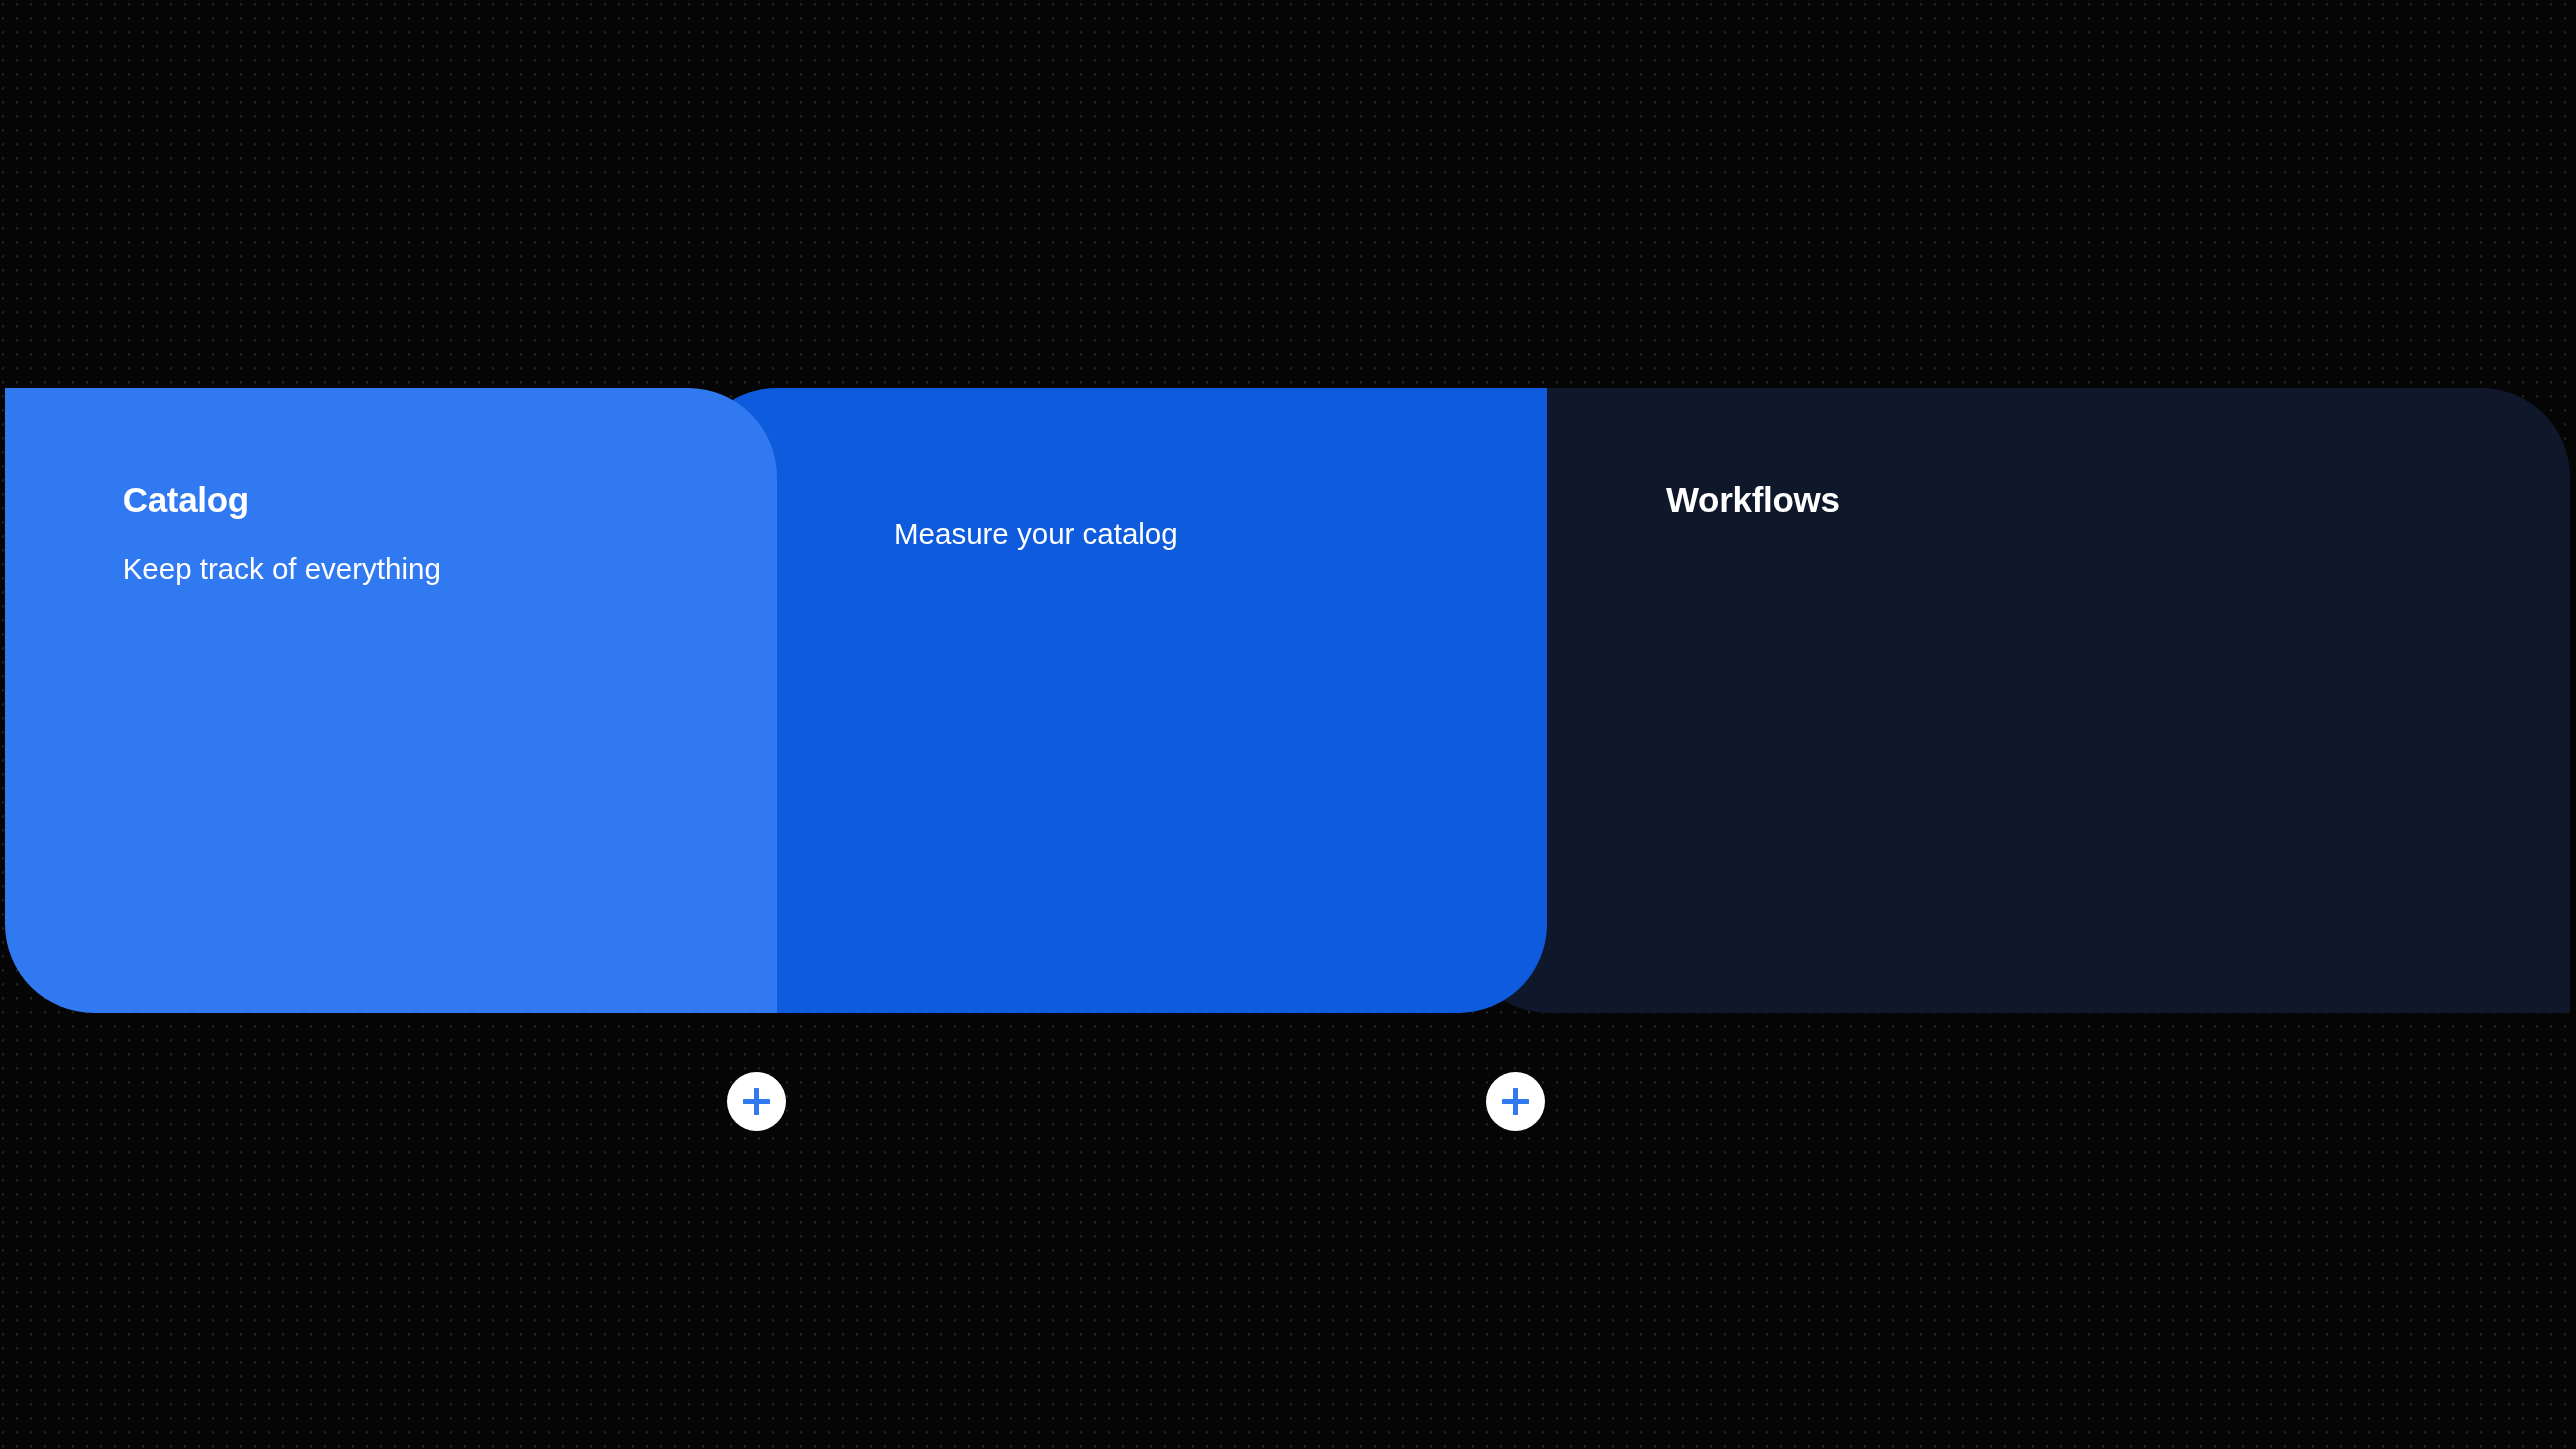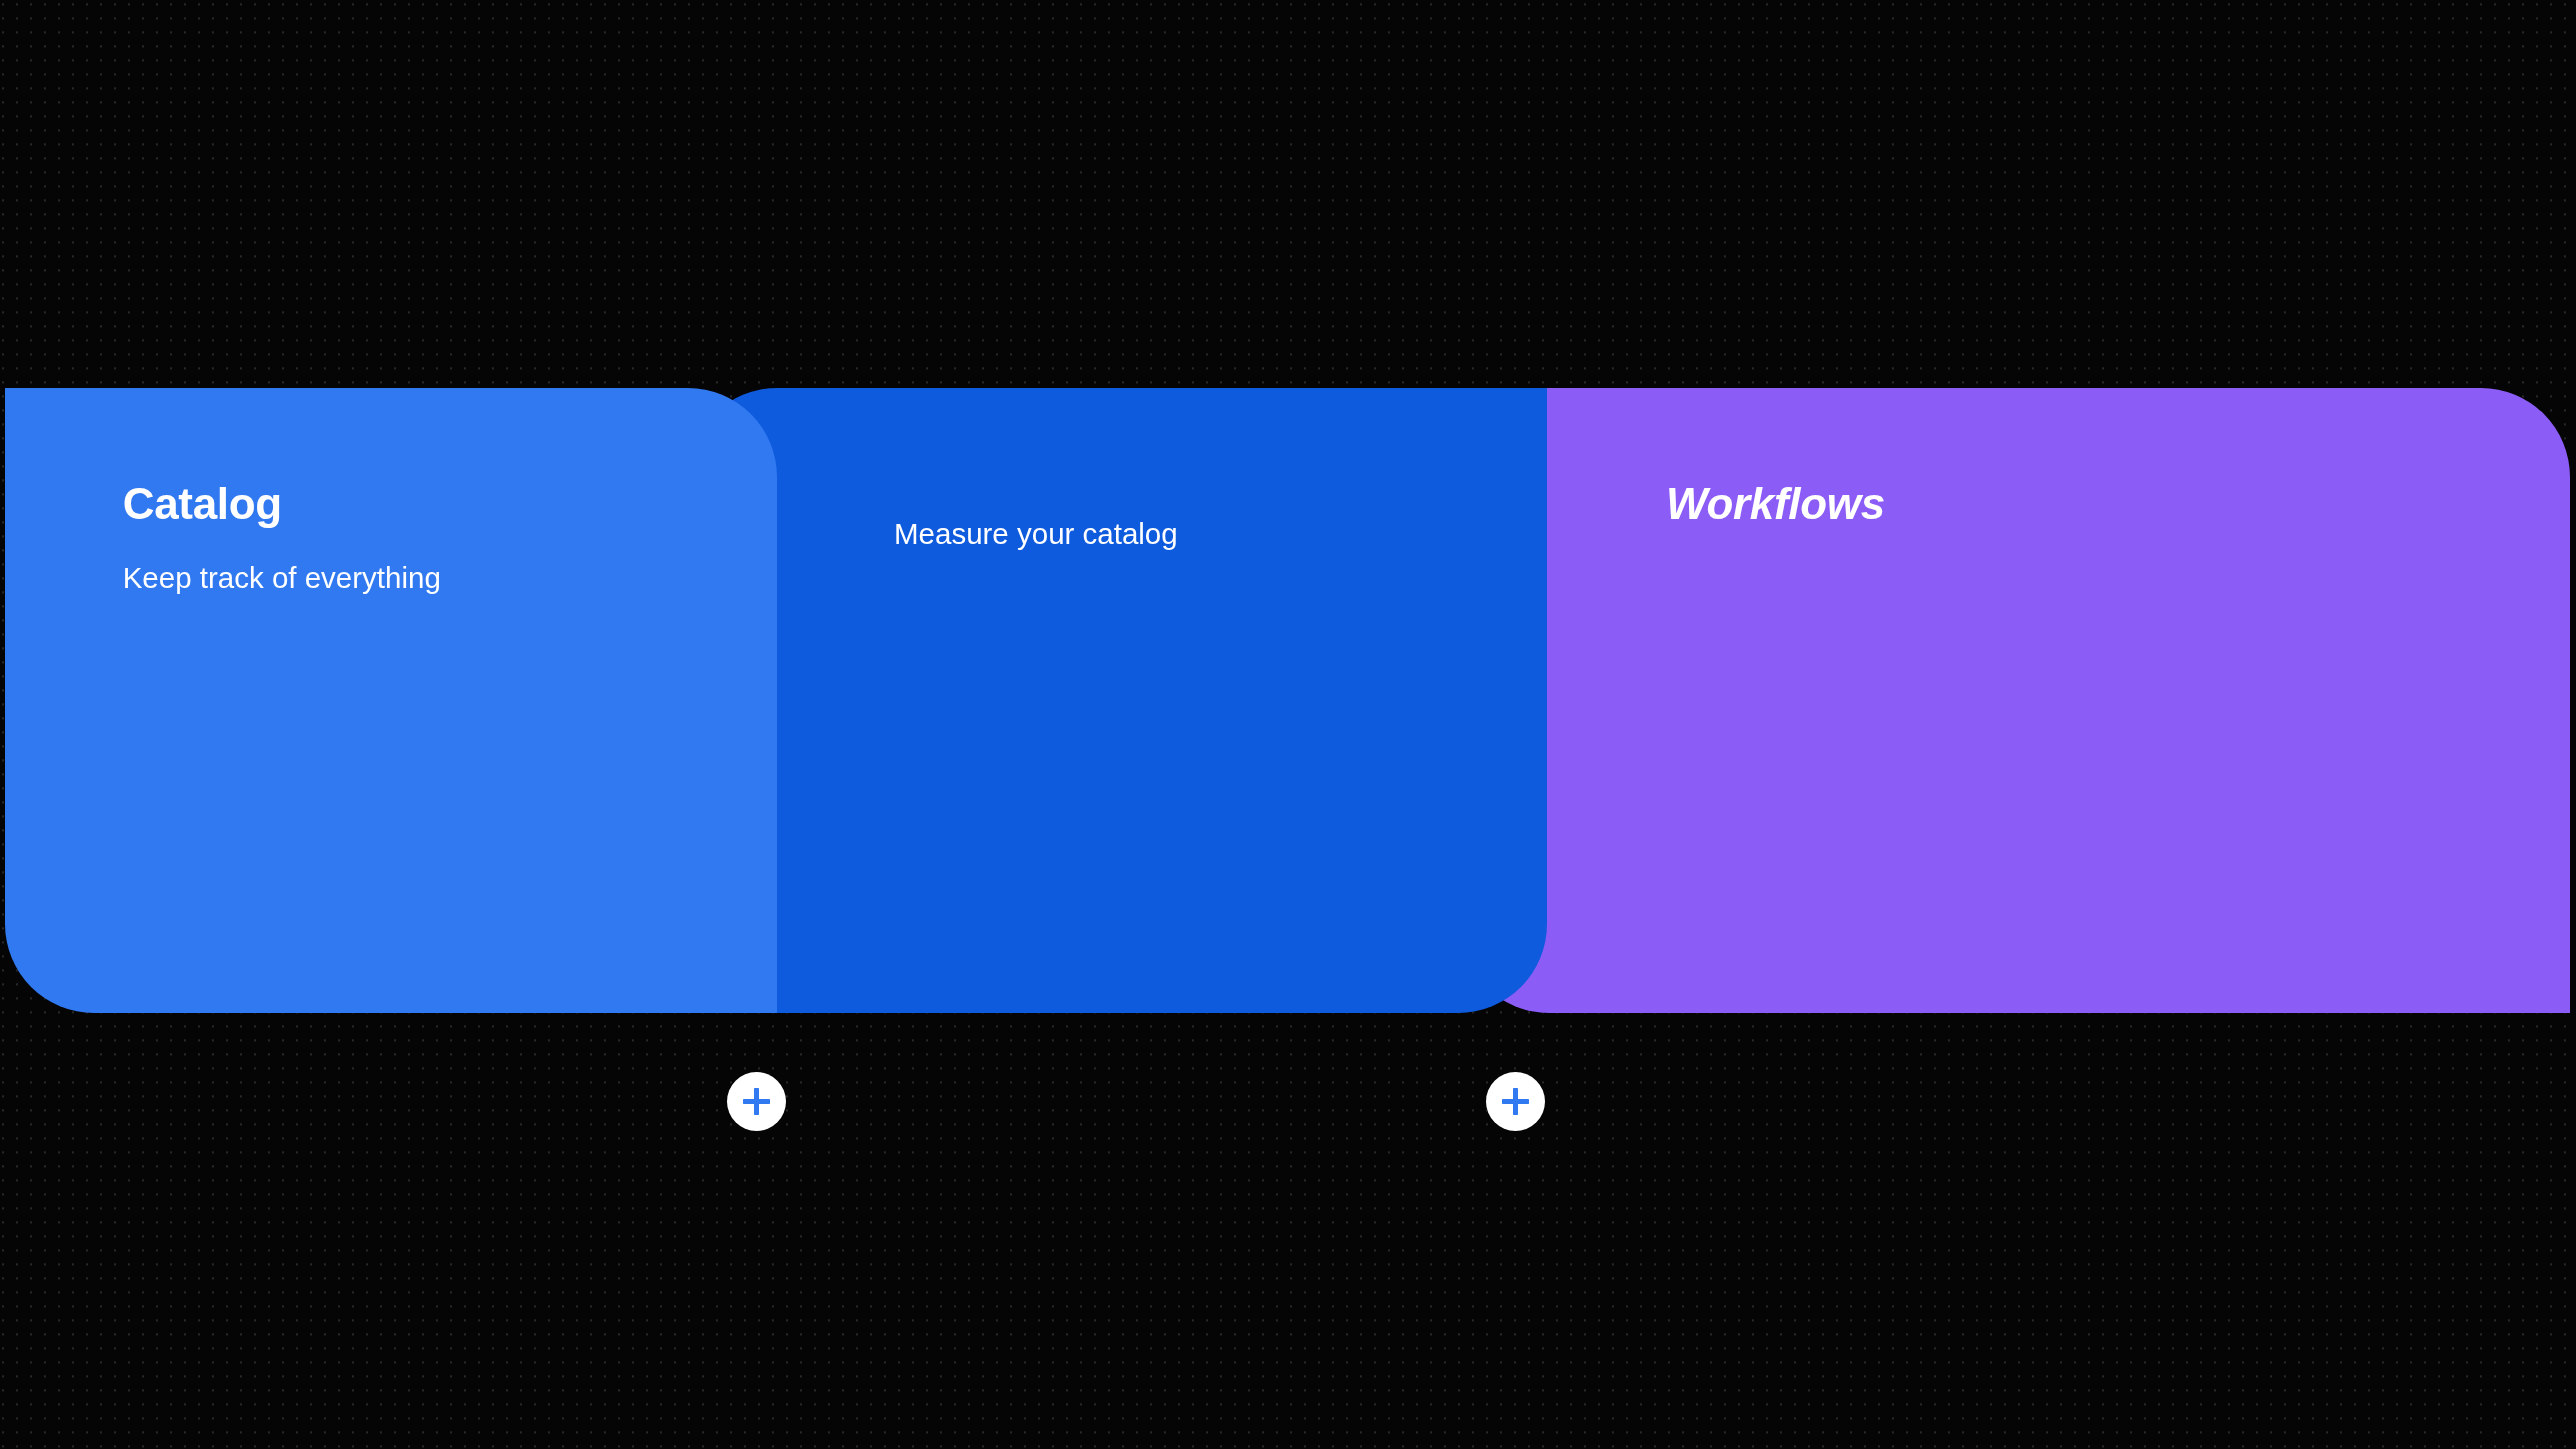--- a/index.html
+++ b/index.html
@@ -68,30 +68,29 @@
     background-color: #0F5BDE;
     border-radius: 89px 0 89px 0;
     padding-left: 206px;
     z-index: 2;
   }
 
   
   .card-workflows {
     left: 1460px;
     width: 1110px;
-    background-color: #8b5cf6;
+    background-color: #0f172a;
     border-radius: 0 89px 0 89px;
     padding-left: 206px;
     z-index: 1;
-    font-style: italic;
   }
 
   .card-title {
     margin: 0;
-    font-size: 44px;
+    font-size: 35px;
     line-height: 1.0;
     font-weight: 700;
     letter-spacing: -0.3px;
     color: #FFFFFF;
     font-family: "Liberation Sans", sans-serif;
     white-space: nowrap;
   }
 
   .card-lines {
     margin-top: 34px;

